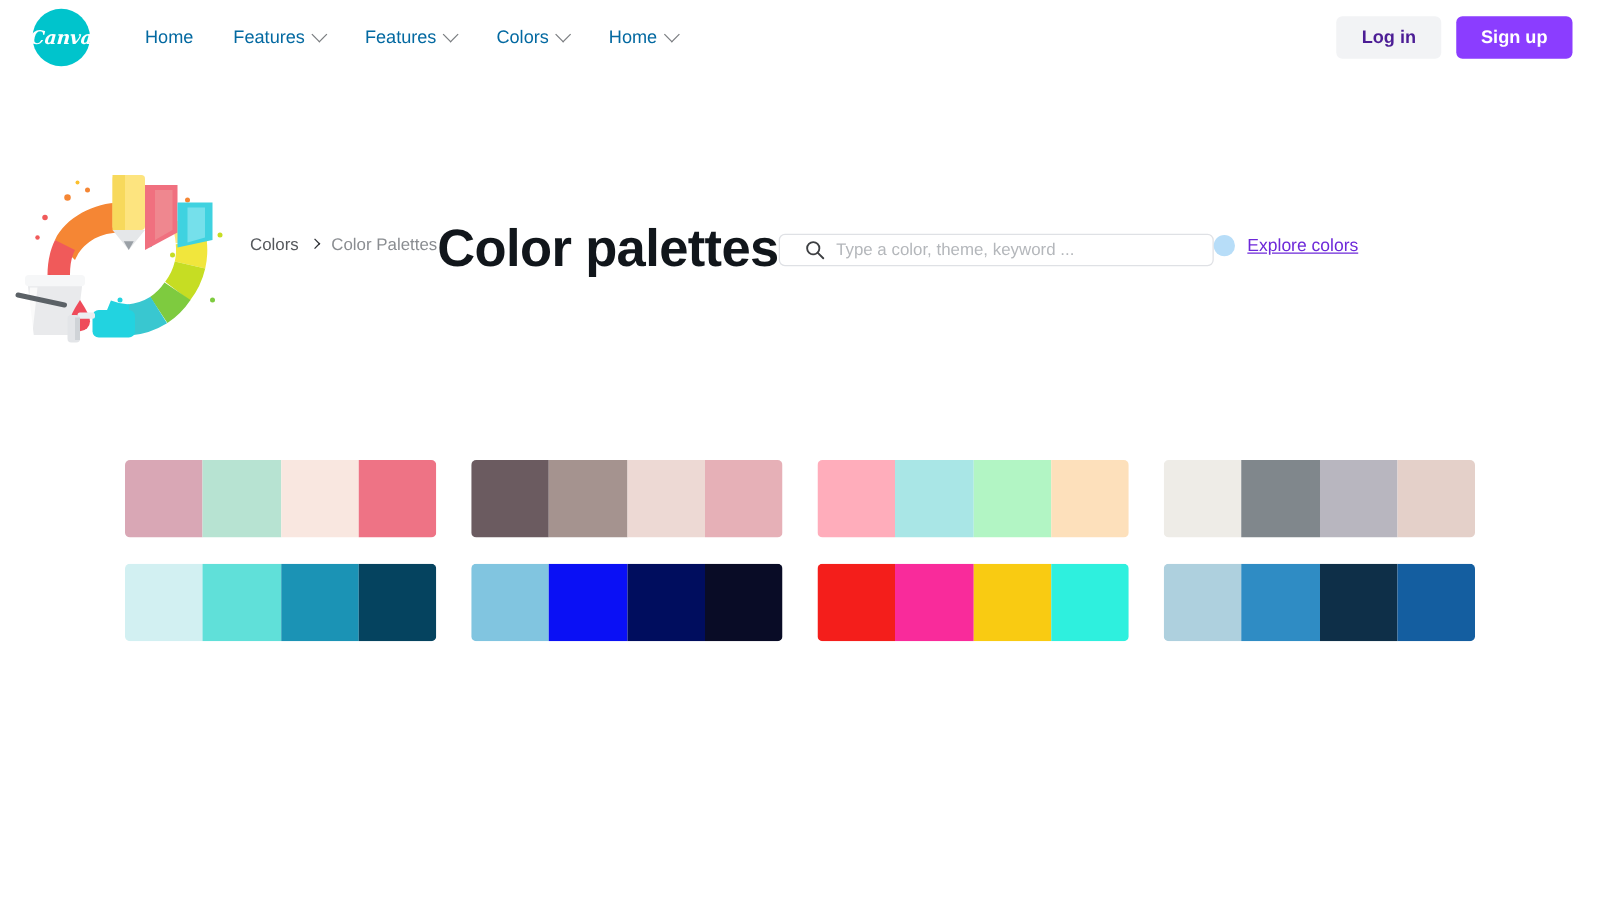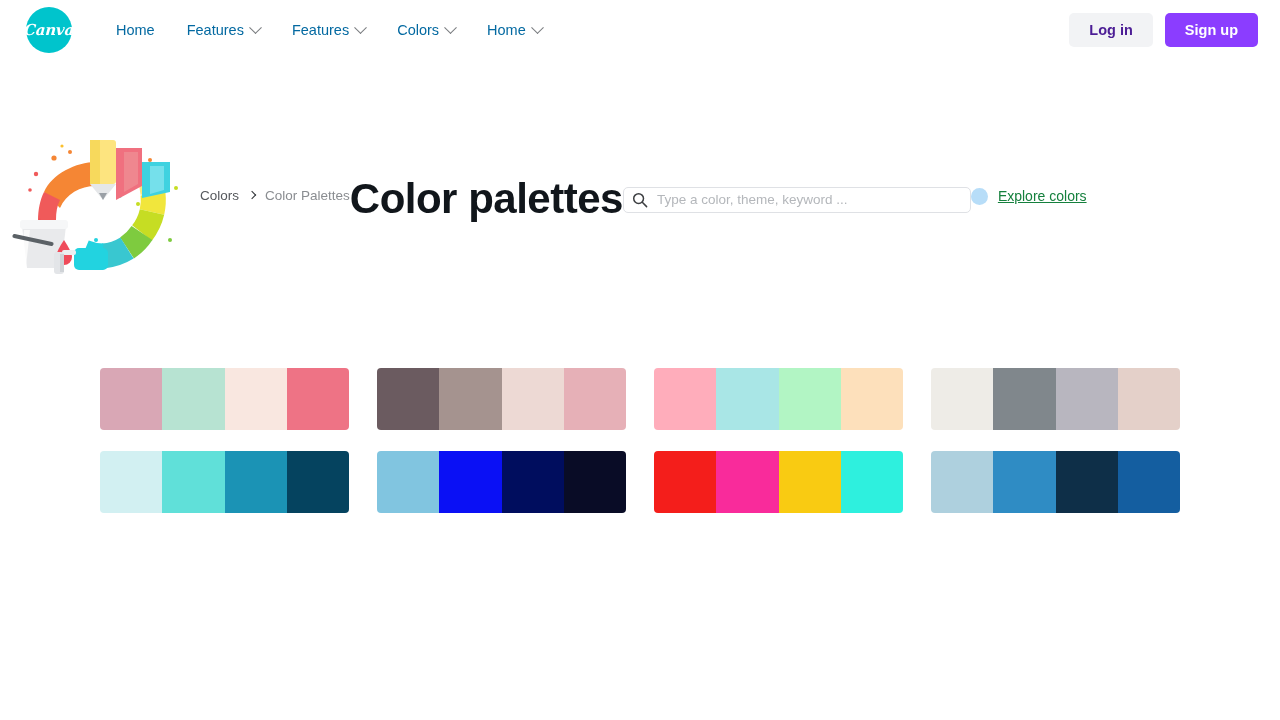--- a/index.html
+++ b/index.html
@@ -127,21 +127,21 @@
   }
 
   .search-wrap {
     margin-top: 29px;
     width: 348px;
     height: 26px;
     border: 1px solid #dfe1e5;
     border-radius: 5px;
     display: flex;
     align-items: center;
-    padding: 0 8px;
+    padding: 0 20px;
     background: #fff;
   }
   .search-icon { flex: 0 0 auto; margin-right: 9px; display:block; }
   .search-input {
     border: none;
     outline: none;
     flex: 1;
     font-size: 13.5px;
     color: #3d3f42;
     font-family: "Liberation Sans", sans-serif;
@@ -156,21 +156,21 @@
     gap: 10px;
   }
   .explore-dot {
     width: 17px; height: 17px;
     border-radius: 50%;
     background: #b7ddf8;
     flex: 0 0 auto;
   }
   .explore-link {
     font-size: 14px;
-    color: #15803d;
+    color: #6d28d9;
     text-decoration: underline;
     cursor: pointer;
   }
 
   
   .grid {
     margin: 58px auto 0 auto;
     width: 1080px;
     display: grid;
     grid-template-columns: repeat(4, 1fr);

